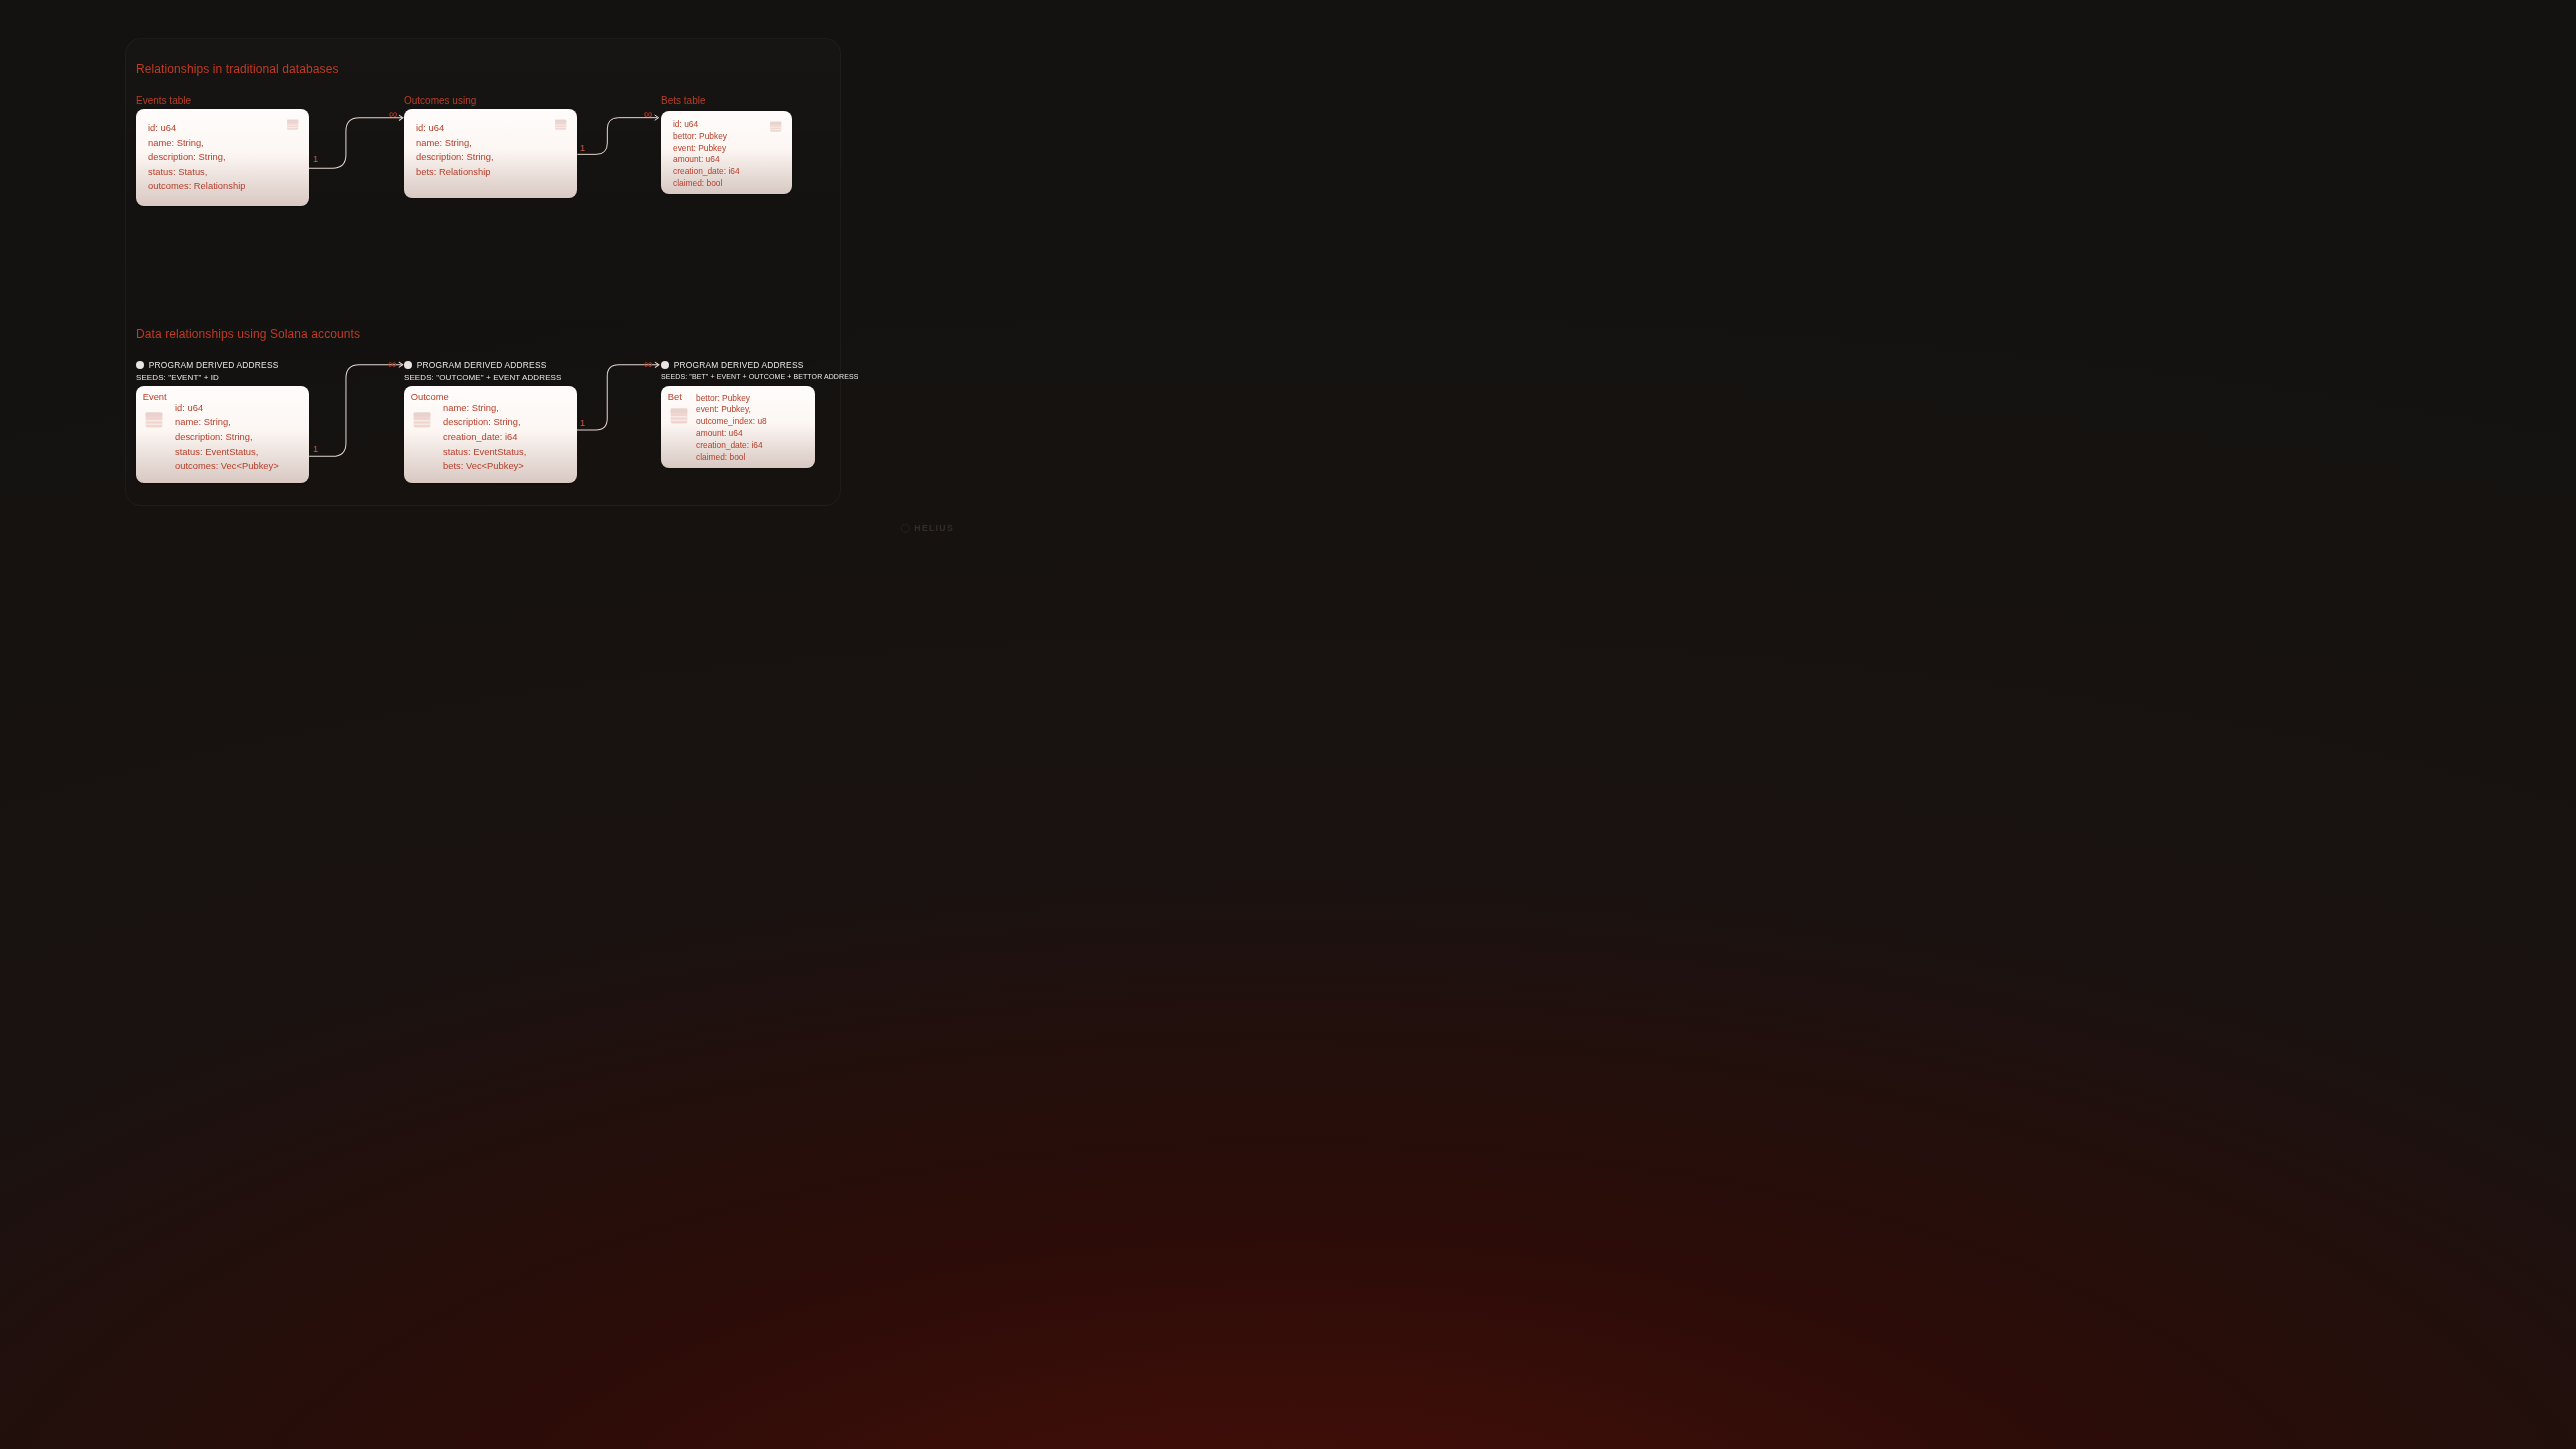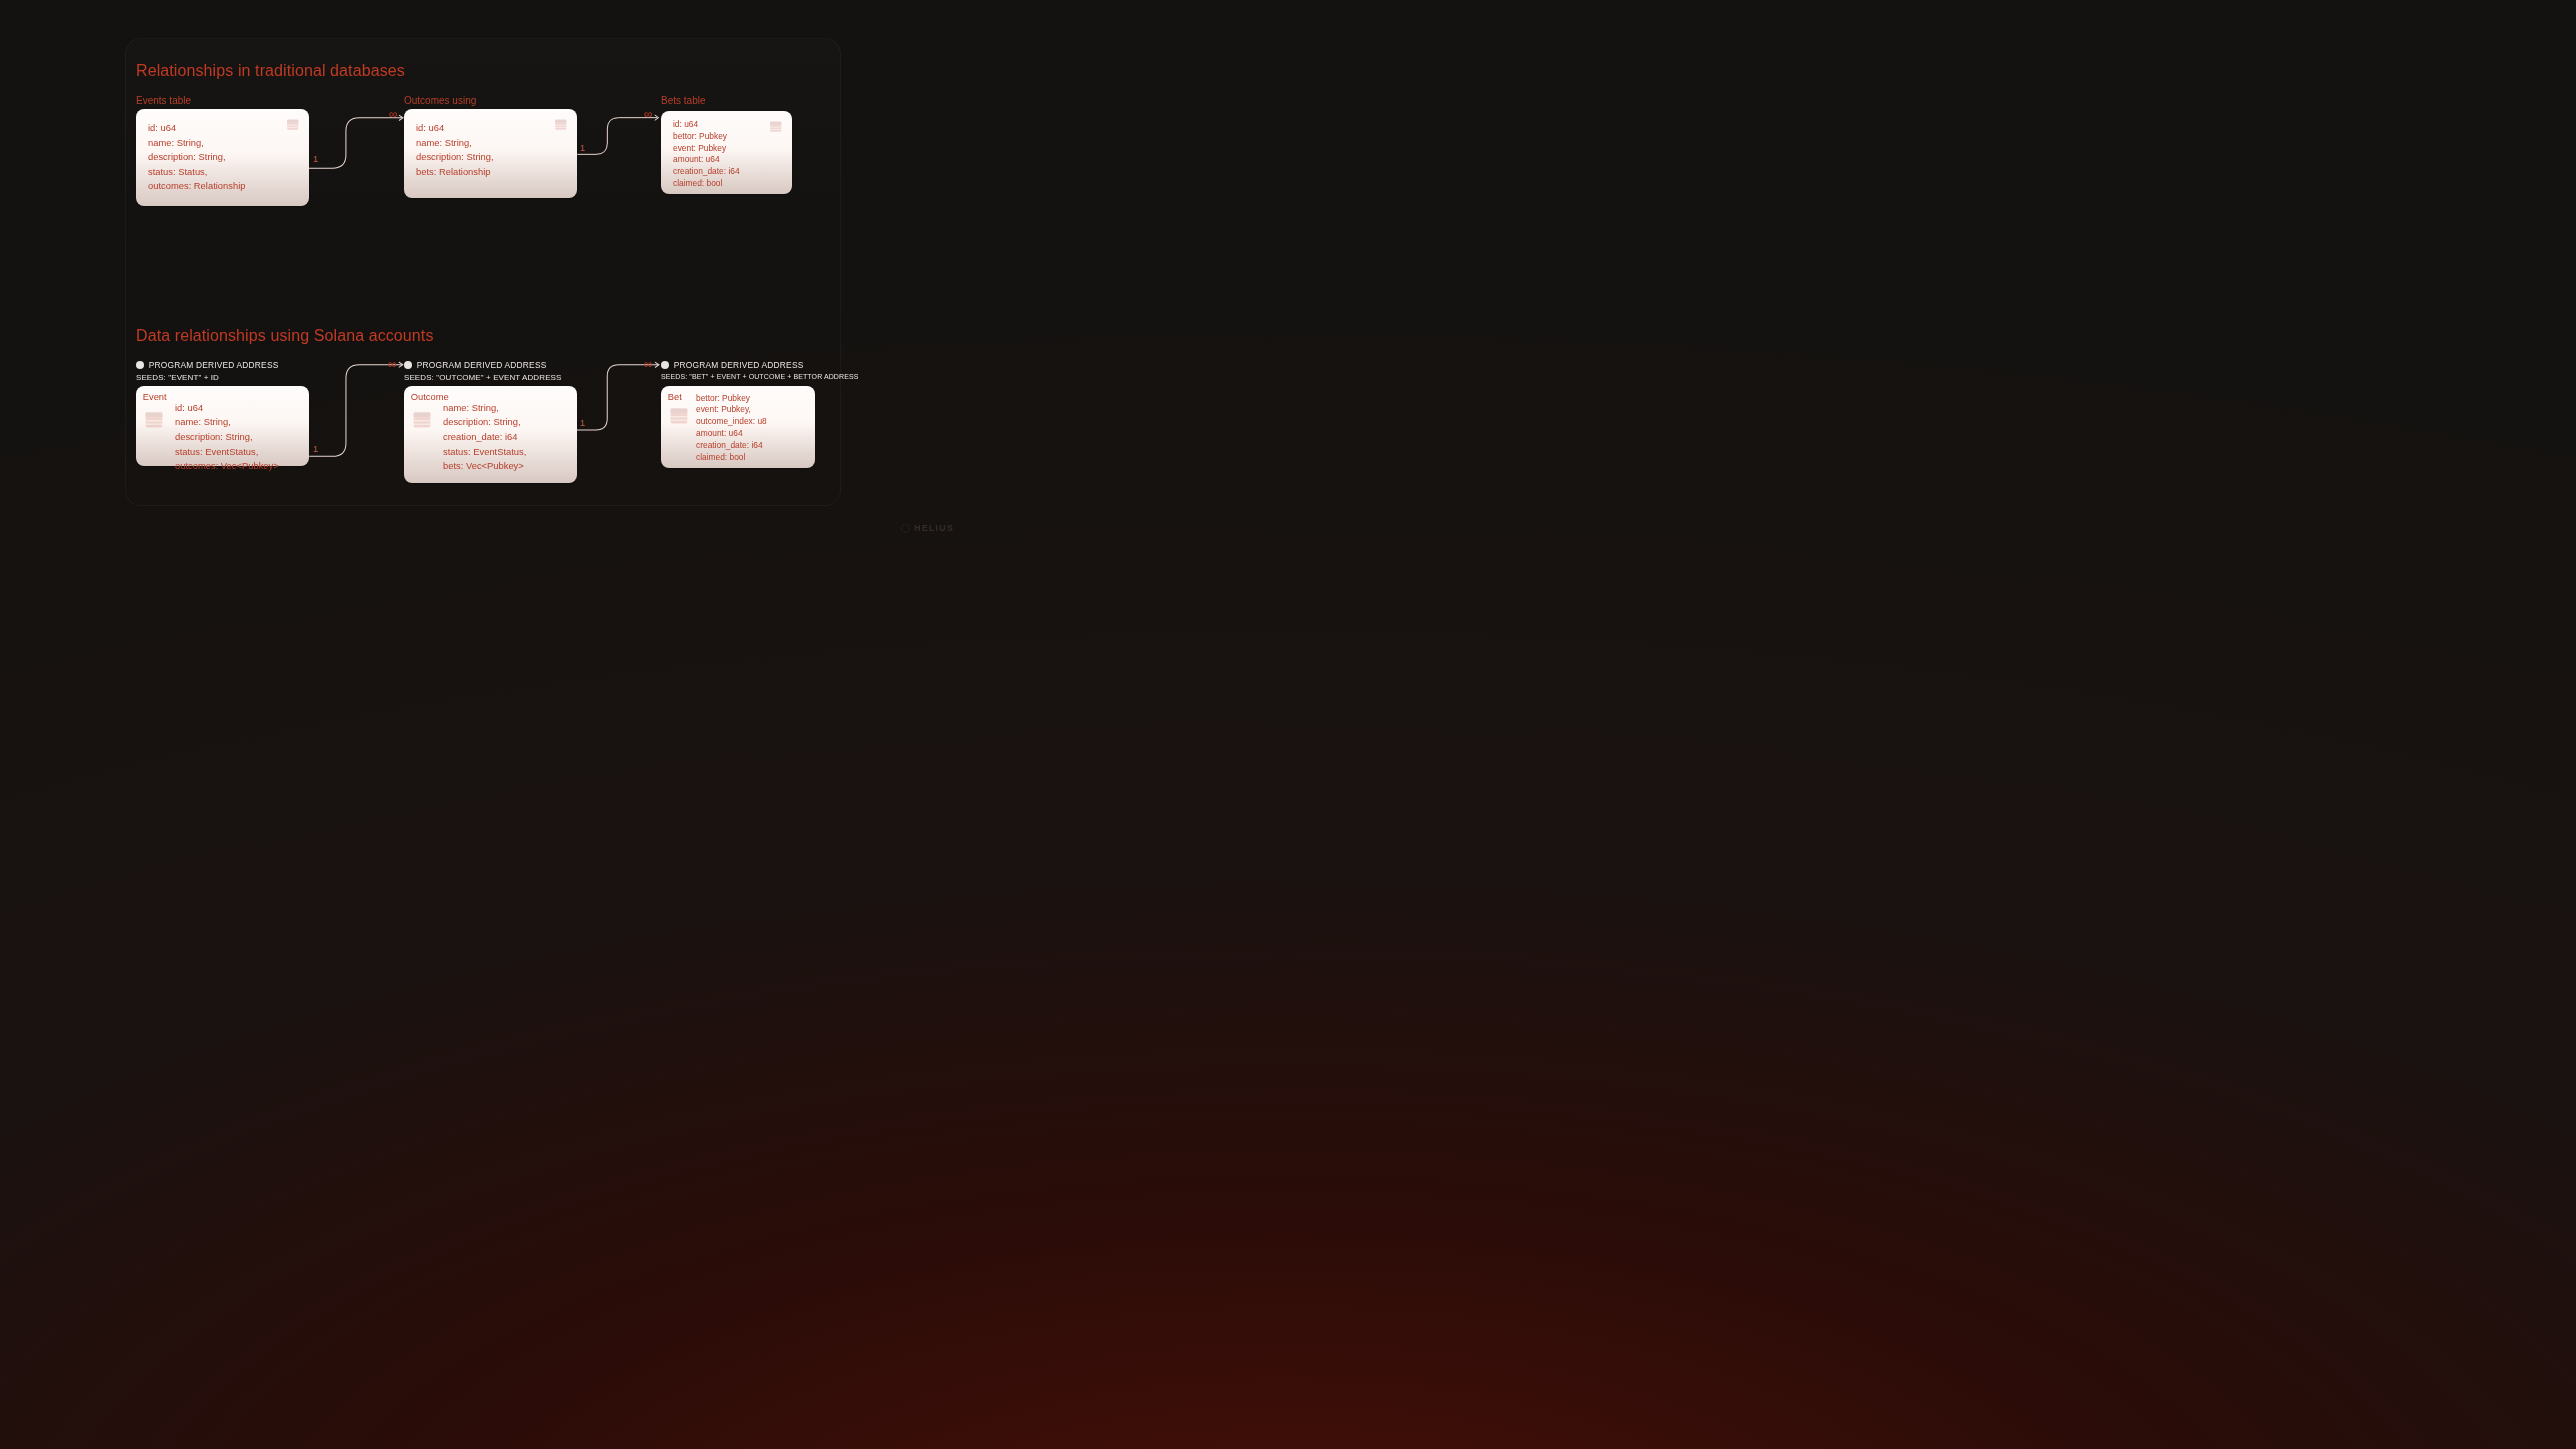--- a/index.html
+++ b/index.html
@@ -18,21 +18,21 @@
     left: 125px;
     top: 38px;
     width: 716px;
     height: 468px;
     border-radius: 16px;
     border: 0.7px solid rgba(255,255,255,0.04);
     background: linear-gradient(180deg, rgba(255,255,255,0.015) 0%, rgba(255,255,255,0.005) 40%, rgba(0,0,0,0) 100%);
   }
   .section-title {
     position: absolute;
-    font-size: 16px;
+    font-size: 12px;
     font-weight: 400;
     color: #c03a24;
     letter-spacing: 0.1px;
   }
   .table-label {
     position: absolute;
     font-size: 10px;
     color: #b73e2a;
     font-weight: 400;
   }
@@ -180,21 +180,21 @@
   <div class="pda-text">PROGRAM DERIVED ADDRESS</div>
 </div>
 <div class="seeds-text" style="left:404px; top:373px;">SEEDS: "OUTCOME" + EVENT ADDRESS</div>
 
 <div class="pda-header" style="left:661px; top:360px;">
   <div class="pda-dot"></div>
   <div class="pda-text">PROGRAM DERIVED ADDRESS</div>
 </div>
 <div class="seeds-text small" style="left:661px; top:373px;">SEEDS: "BET" + EVENT + OUTCOME + BETTOR ADDRESS</div>
 
-<div class="card" style="left:136px; top:386px; width:173px; height:80px;">
+<div class="card" style="left:136px; top:386px; width:173px; height:97px;">
   <div class="card2-title">Event</div>
   <div class="card2-icon"><svg viewBox="0 0 24 24">
         <rect x="2" y="3" width="20" height="18" rx="2" fill="#b73e2a"></rect>
         <rect x="2" y="3" width="20" height="5" fill="#8a2a1a"></rect>
         <line x1="2" y1="13" x2="22" y2="13" stroke="#fff" stroke-width="1"></line>
         <line x1="2" y1="17" x2="22" y2="17" stroke="#fff" stroke-width="1"></line>
       </svg></div>
   <div class="card2-fields">
     <span>id: u64</span>
     <span>name: String,</span>

